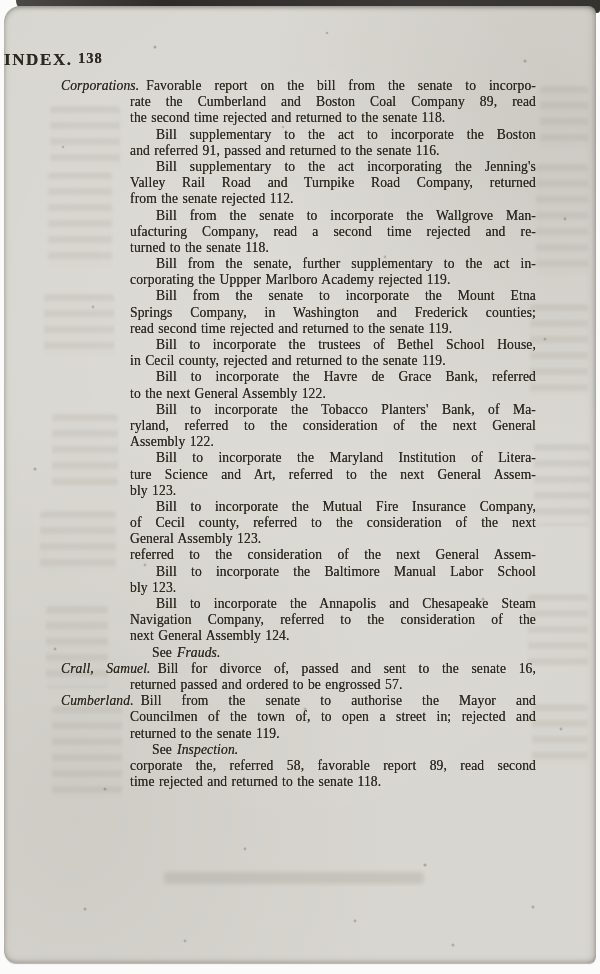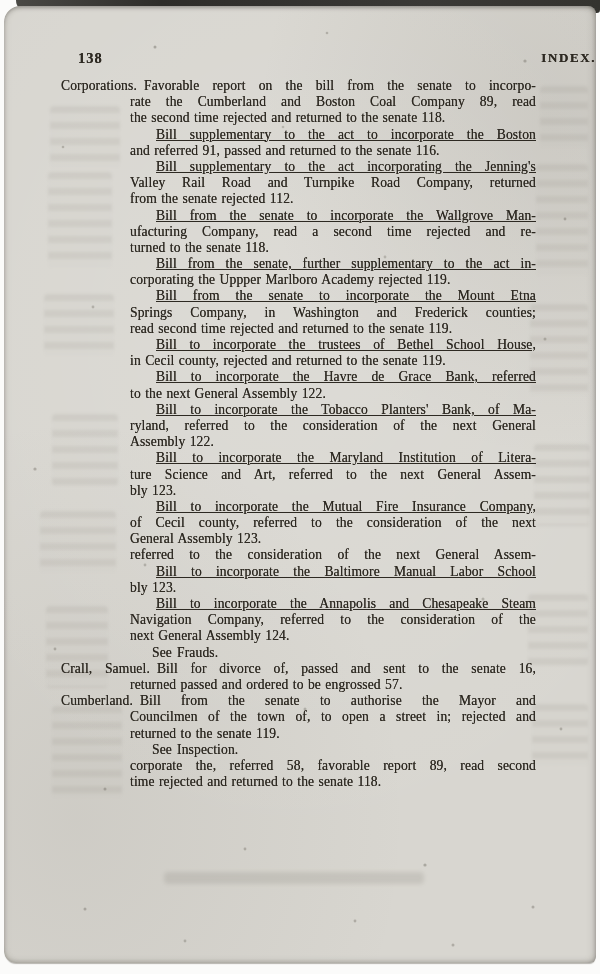--- a/index.html
+++ b/index.html
@@ -30,37 +30,37 @@
       inset 0 -4px 6px -4px rgba(110,106,98,0.62),
       0 2px 1px -1px rgba(125,122,115,0.55);
   }
   .ink{color:#2d2922;text-shadow:0 0 0.6px rgba(45,40,32,0.85);}
   
   .folio{
     position:absolute;left:74px;top:44px;
     font-size:14.5px;font-weight:bold;letter-spacing:1px;
   }
   .running-head{
-    position:absolute;left:0;top:44px;width:100%;text-align:right;
-    font-size:13px;font-weight:bold;letter-spacing:1.6px;
+    position:absolute;left:0;top:44px;width:100%;text-align:left;
+    font-size:17px;font-weight:bold;letter-spacing:1.6px;
   }
   
   .col{
     position:absolute;left:126px;top:72px;width:406px;
     font-size:13.6px;letter-spacing:0.12px;word-spacing:0.8px;
   }
   .ln{
     height:16.2px;line-height:16.2px;
     text-align:justify;text-align-last:justify;
   }
   .fin{text-align:left;text-align-last:left;}
   .hang{margin-left:-69px;}     
-  .ind{padding-left:26px;text-decoration:underline;}      
+  .ind{padding-left:26px;}      
   .see{padding-left:22px;}      
-  .term{padding-right:7px;}
+  .term{font-style:italic;padding-right:7px;}
   .see-lead{padding-right:5px;}
   
   .ghost{
     position:absolute;filter:blur(1.8px);opacity:.5;border-radius:4px;
     background:repeating-linear-gradient(180deg,
       rgba(115,110,100,0.22) 0 7px, rgba(115,110,100,0.03) 7px 16px);
   }
   .g1{left:46px;top:100px;width:70px;height:62px;}
   .g2{left:44px;top:166px;width:64px;height:96px;}
   .g3{left:40px;top:288px;width:70px;height:62px;}

